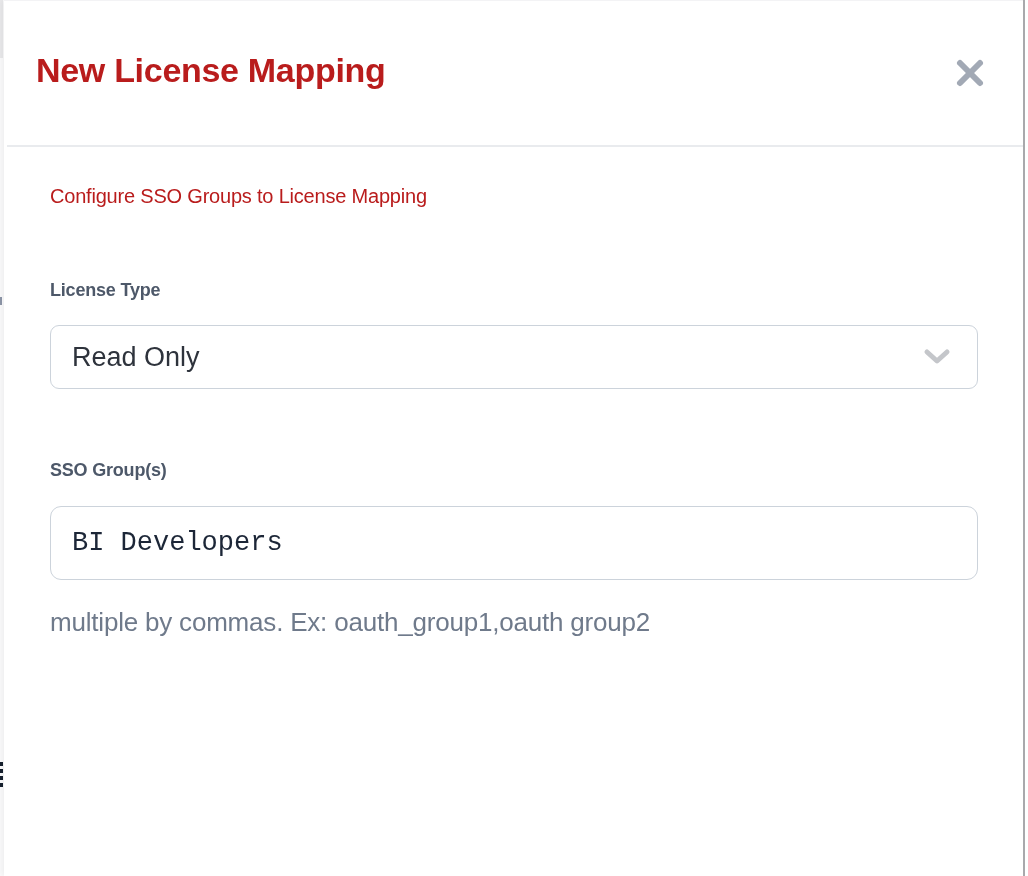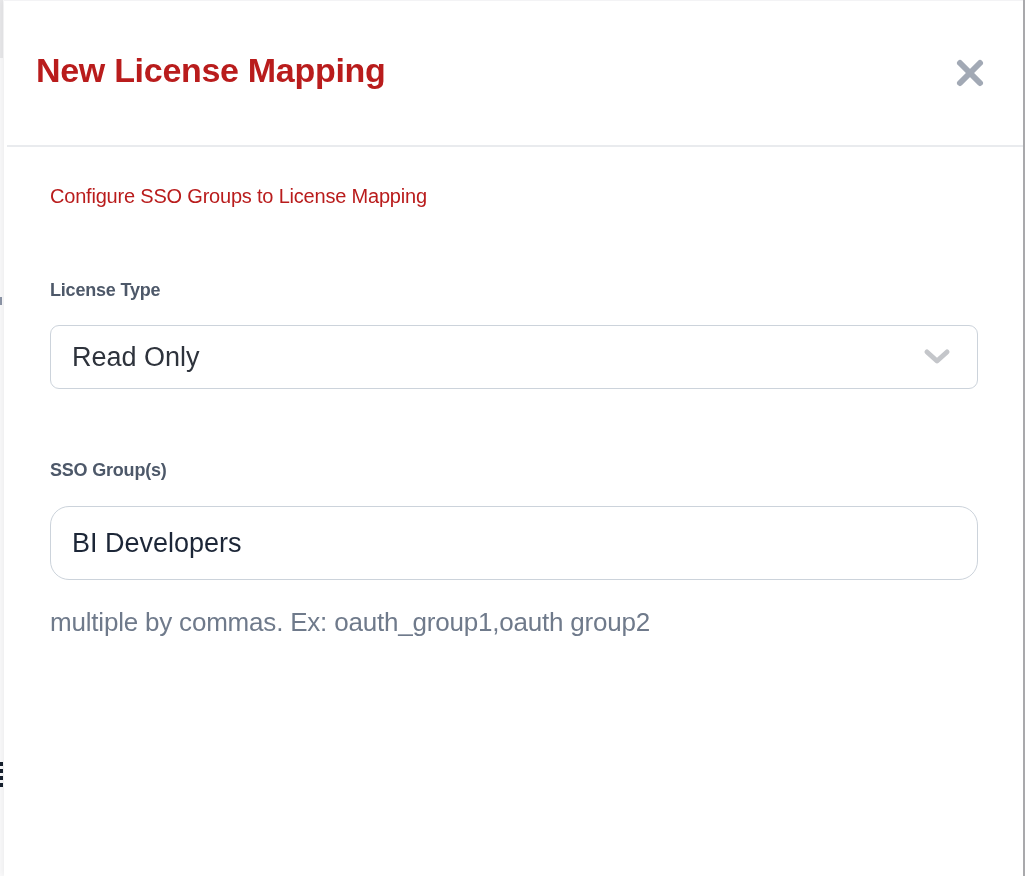--- a/index.html
+++ b/index.html
@@ -76,22 +76,22 @@
   .select-value {
     padding-left: 21px; font-size: 27px; color: #2e333c; white-space: nowrap;
   }
   .select-chevron {
     position: absolute; right: 26px; top: 50%; transform: translateY(-50%);
     width: 28px; height: 18px; display: flex; align-items: center; justify-content: center;
   }
 
   .text-input {
     position: absolute; left: 46px; top: 505px; width: 928px; height: 74px;
-    background: #fff; border: 1.5px solid #ccd3db; border-radius: 19px;
-    padding-left: 21px; font-family: Liberation Sans, sans-serif;
+    background: #fff; border: 1.5px solid #ccd3db; border-radius: 11px;
+    padding-left: 21px; font-family: Liberation Mono, monospace;
     font-size: 27px; color: #1c2637; outline: none;
   }
 
   .helper-text {
     position: absolute; left: 46px; top: 601px;
     font-size: 26px; line-height: 40px; letter-spacing: -0.2px;
     color: #6f7a8b; white-space: nowrap;
   }
 </style>
 </head>

